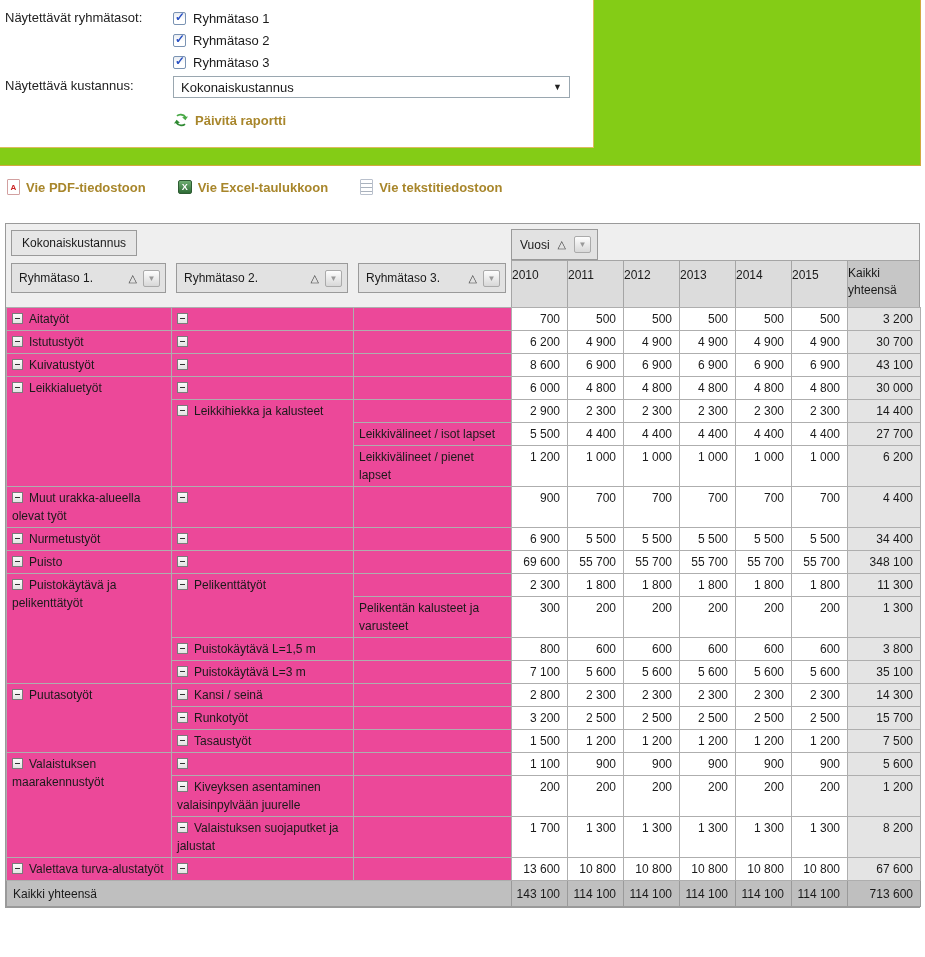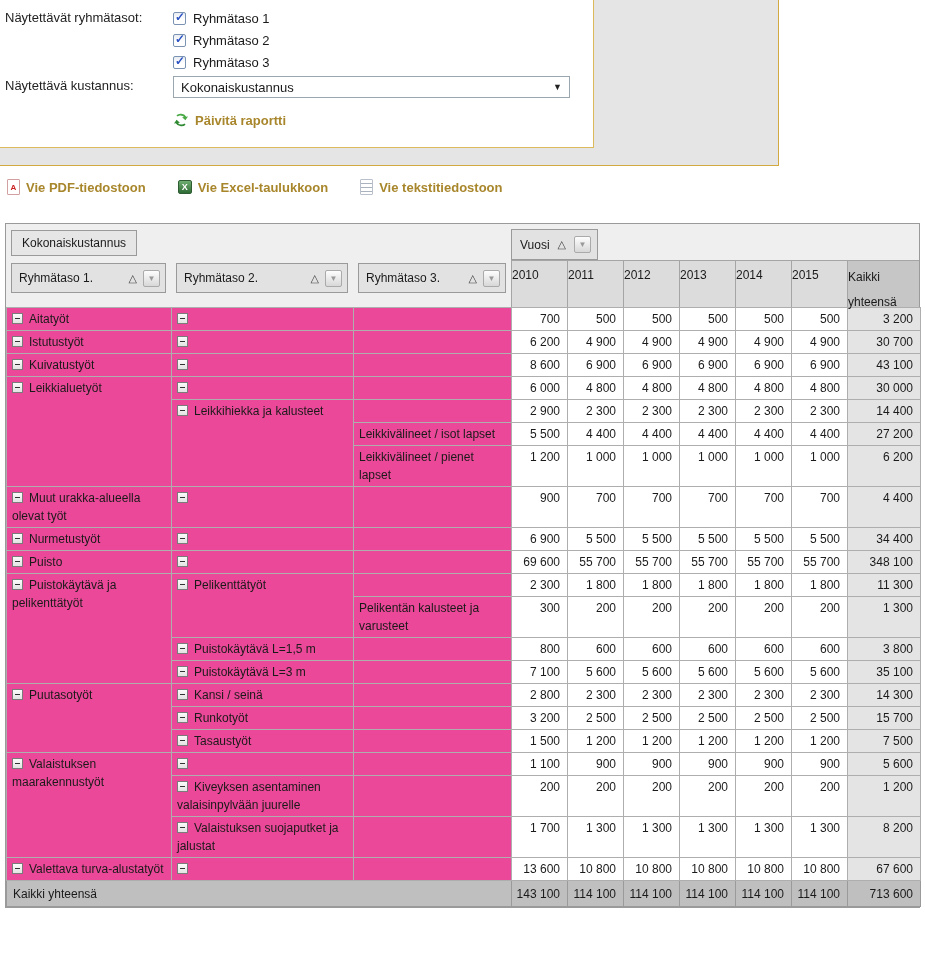--- a/index.html
+++ b/index.html
@@ -8,22 +8,22 @@
     background: #ffffff;
     font-family: "Liberation Sans", sans-serif;
     color: #1a1a1a;
     font-size: 13px;
     overflow: hidden;
   }
 
   
   .top-panel {
     position: relative;
-    width: 779px; height: 166px;
-    background: #e5e5e5;
+    width: 921px; height: 166px;
+    background: #84cc16;
     border-bottom: 1px solid #D2A940;
     border-right: 1px solid #D2A940;
   }
   .form-box {
     position: absolute; top: 0; left: 0;
     width: 594px; height: 148px;
     background: #ffffff;
     border-right: 1px solid #DDBA5E;
     border-bottom: 1px solid #DDBA5E;
     padding: 7px 0 0 5px;
@@ -123,21 +123,21 @@
     position: absolute; left: 505px; right: 0; top: 36px; bottom: 0;
     display: flex;
   }
   .year-cell {
     width: 56px; background: #dcdcdc;
     border-left: 1px solid #a5a5a5; border-top: 1px solid #a5a5a5;
     text-align: left; padding-top: 7px; cursor: default;
   }
   .year-cell.total-head {
     flex: 1; background: #c6c6c6;
-    padding-top: 4px; line-height: 25px;
+    padding-top: 4px; line-height: 17px;
   }
 
   table.pivot-grid {
     border-collapse: collapse; table-layout: fixed; width: 100%;
     border-top: 1px solid #a5a5a5;
   }
   .pivot-grid td {
     border: 1px solid #aeaeae;
     vertical-align: top;
     height: 23px;
@@ -338,21 +338,21 @@
           <td class="tot">14 400</td>
         </tr>
         <tr>
           <td class="lbl">Leikkivälineet / isot lapset</td>
           <td class="num">5 500</td>
           <td class="num">4 400</td>
           <td class="num">4 400</td>
           <td class="num">4 400</td>
           <td class="num">4 400</td>
           <td class="num">4 400</td>
-          <td class="tot">27 200</td>
+          <td class="tot">27 700</td>
         </tr>
         <tr>
           <td class="lbl">Leikkivälineet / pienet lapset</td>
           <td class="num">1 200</td>
           <td class="num">1 000</td>
           <td class="num">1 000</td>
           <td class="num">1 000</td>
           <td class="num">1 000</td>
           <td class="num">1 000</td>
           <td class="tot">6 200</td>

